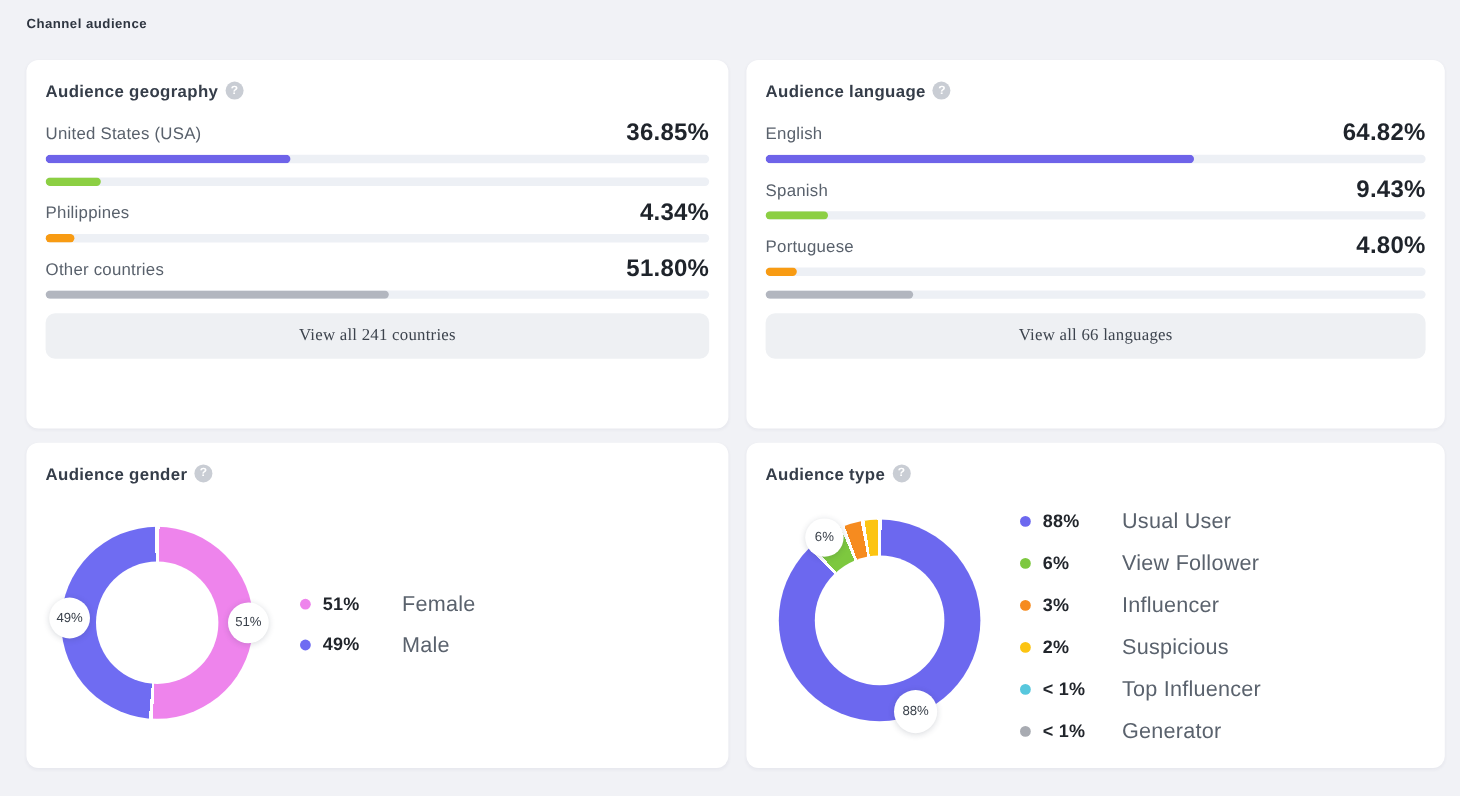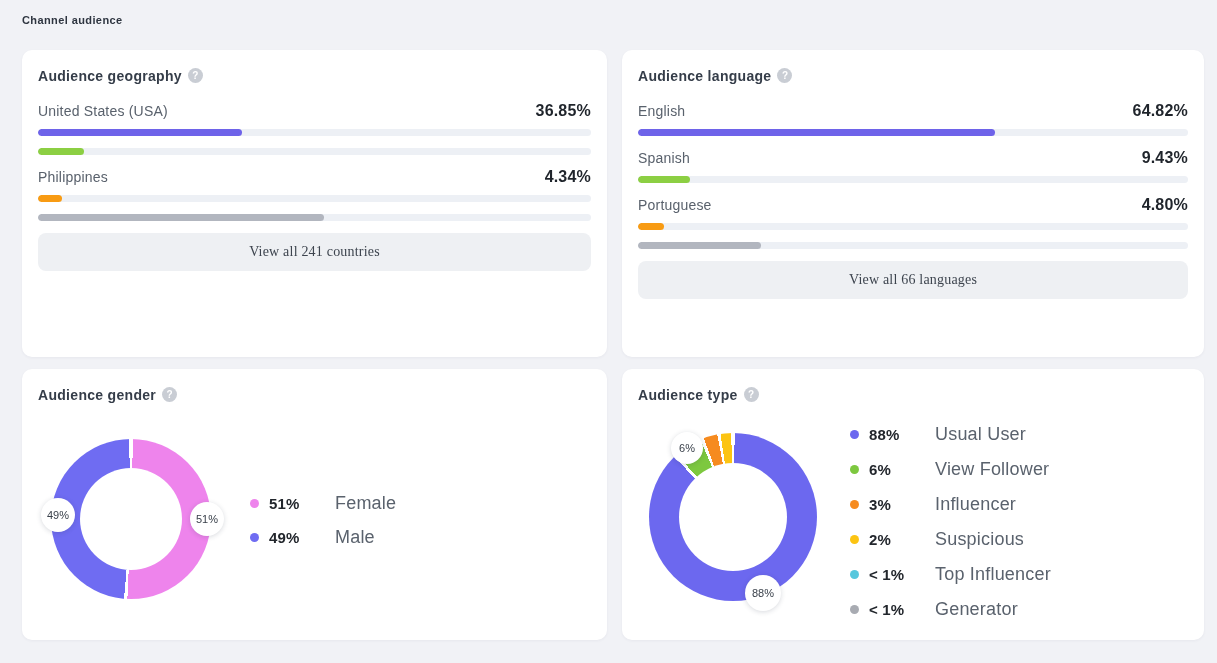--- a/index.html
+++ b/index.html
@@ -32,21 +32,21 @@
   .help {
     width:15px; height:15px; border-radius:50%; background:#c9cdd4;
     color:#ffffff; font-size:10px; font-weight:700; line-height:15px;
     text-align:center; margin-left:6px; cursor:pointer; flex:0 0 auto;
   }
   .help::after { content:"?"; }
   
   .stat-row { margin-bottom:12px; }
   .stat-top { display:flex; justify-content:space-between; align-items:center; height:20px; }
   .stat-label { font-size:14px; color:#59616c; letter-spacing:.2px; }
-  .stat-value { font-size:16px; font-weight:700; color:#1f242b; letter-spacing:.2px; }
+  .stat-value { font-size:20px; font-weight:700; color:#1f242b; letter-spacing:.2px; }
   .track { margin-top:8px; height:7px; border-radius:4px; background:#edf0f5; overflow:hidden; }
   .fill { height:100%; border-radius:4px; }
   .view-all {
     display:block; width:100%; height:38px; margin-top:12px;
     background:#eef0f3; border:none; border-radius:8px;
     font-family:Liberation Serif, serif;
     font-size:14px; color:#3d444e; letter-spacing:.2px; cursor:pointer;
   }
   
   .donut { position:absolute; border-radius:50%; }
@@ -123,20 +123,24 @@
     <div class="stat-row">
       <div class="stat-top">
         <span class="stat-label">Philippines</span>
         <span class="stat-value">4.34%</span>
       </div>
       <div class="track">
         <div class="fill" style="width: 4.34%; background: rgb(248, 155, 19);"></div>
       </div>
     </div>
     <div class="stat-row">
+      <div class="stat-top">
+        <span class="stat-label">Other countries</span>
+        <span class="stat-value">51.80%</span>
+      </div>
       <div class="track">
         <div class="fill" style="width: 51.8%; background: rgb(178, 182, 191);"></div>
       </div>
     </div>
     <button class="view-all">View all 241 countries</button>
   </section>
 
   <section class="card">
     <div class="card-head">
       <span class="card-title">Audience language</span>

